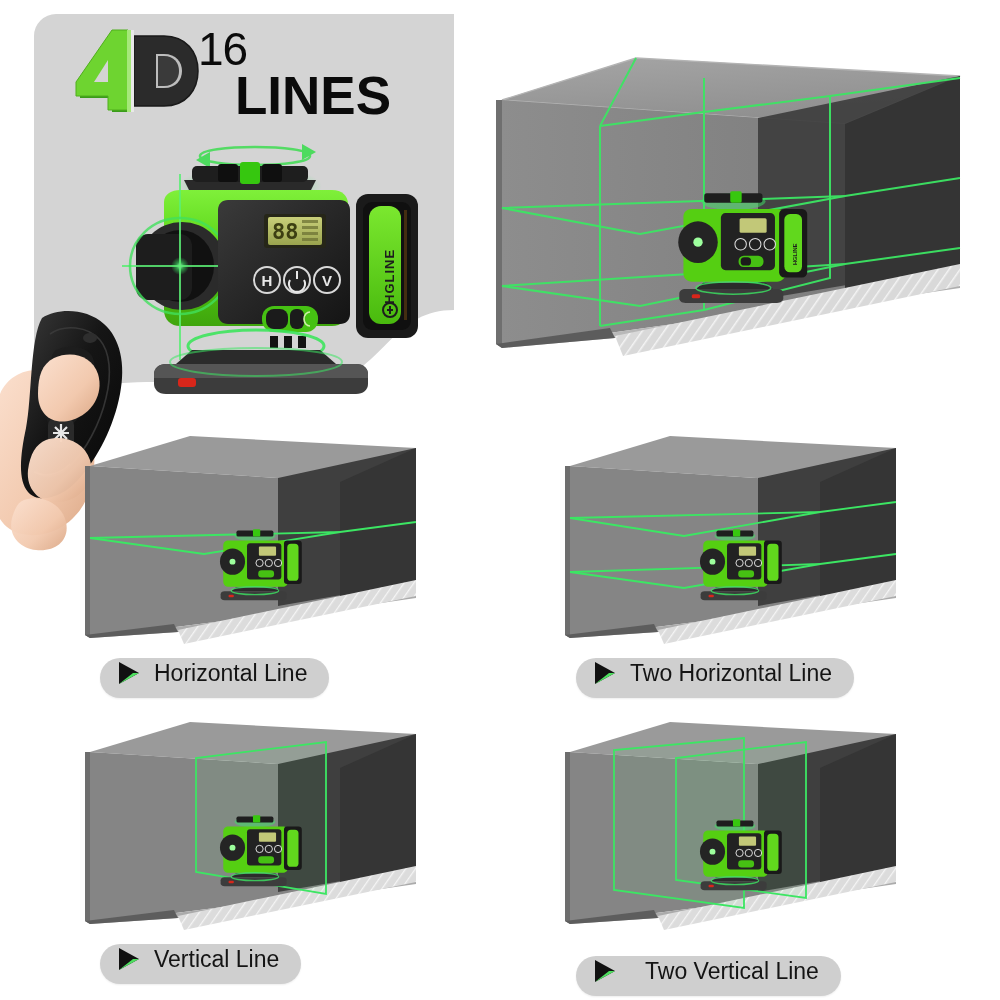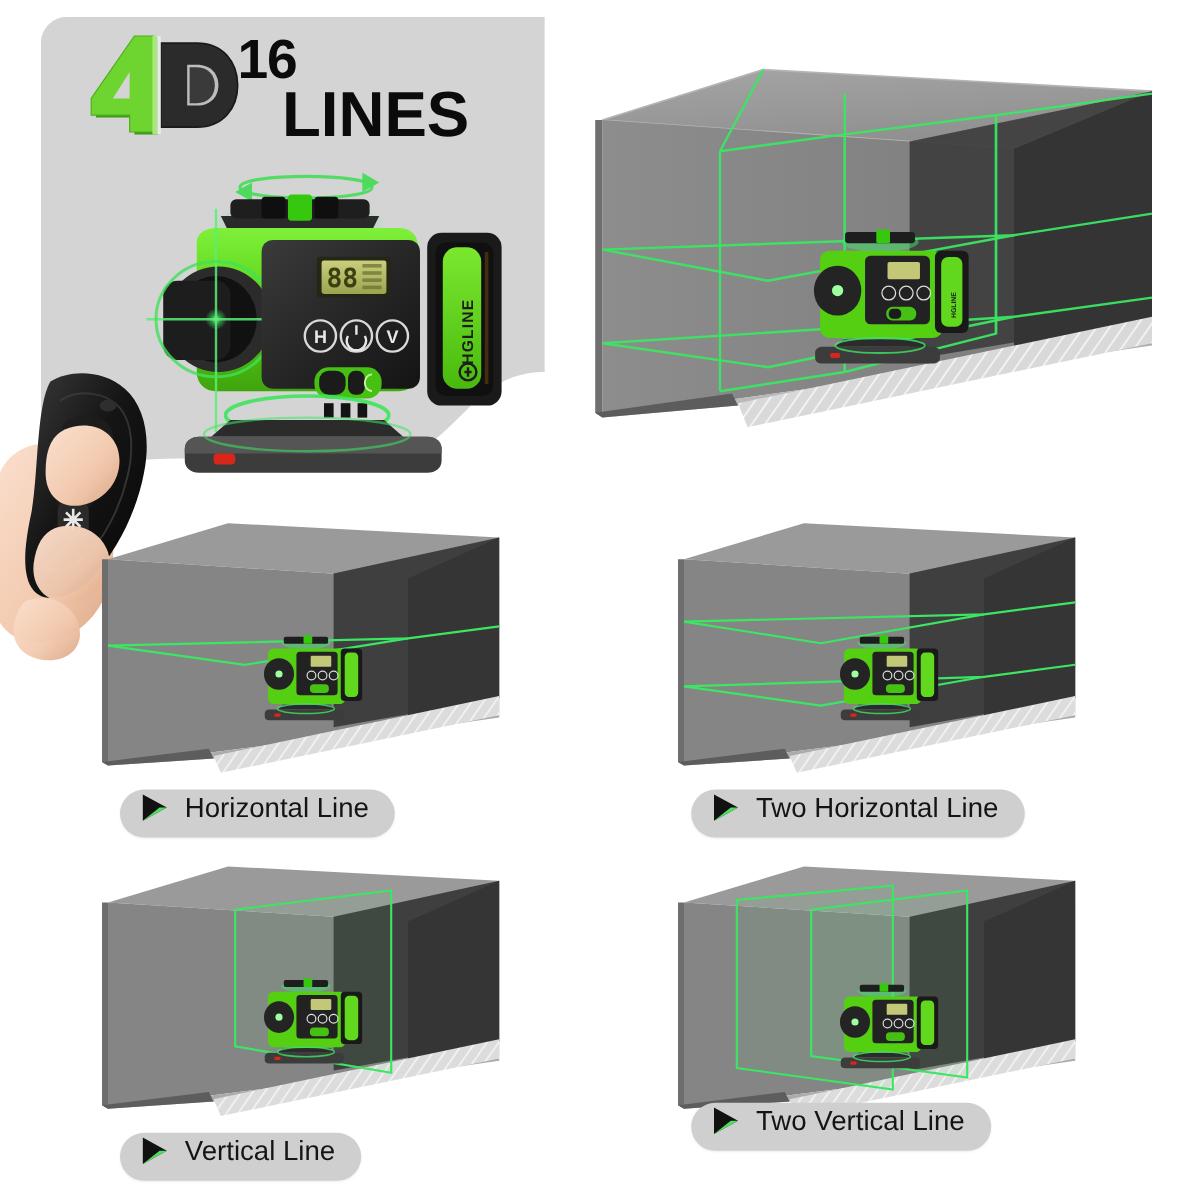--- a/index.html
+++ b/index.html
@@ -16,21 +16,21 @@
   #hero-panel {
     position:absolute; left:34px; top:14px; width:420px; height:400px;
   }
   #hero-bg { position:absolute; inset:0; }
 
   #logo-4d { position:absolute; left:38px; top:12px; width:130px; height:100px; }
   #headline {
     position:absolute; left:164px; top:14px; width:230px;
     color:#0b0b0b; line-height:0.93; letter-spacing:-1px;
   }
-  #headline .hl-count { display:block; font-size:46px; font-weight:bold; }
+  #headline .hl-count { display:block; font-size:46px; font-weight:normal; }
   #headline .hl-word  { display:block; font-size:53px; font-weight:bold; letter-spacing:0px;text-align:center; }
 
   #hero-device { position:absolute; left:88px; top:100px; width:310px; height:290px; }
   #hero-remote { position:absolute; left:-40px; top:280px; width:190px; height:260px; }
 
   
   .room-card { position:absolute; }
   #room-main  { left:440px; top:38px;  width:545px; height:335px; }
   #room-hl    { left:78px;  top:420px; width:385px; height:235px; }
   #room-hl2   { left:558px; top:420px; width:385px; height:235px; }
@@ -46,21 +46,21 @@
     box-shadow:0 1px 2px rgba(0,0,0,0.07);
   }
   .caption-pill .play-ico { width:26px; height:28px; margin-right:12px; flex:none; }
   .caption-pill .cap-text {
     font-size:23px; color:#141414; white-space:nowrap;
     font-family:"Liberation Sans", sans-serif; font-weight:400;
   }
   #cap-hl  { left:100px; top:658px; }
   #cap-hl2 { left:576px; top:658px; }
   #cap-vl  { left:100px; top:944px; }
-  #cap-vl2 { left:576px; top:919px; }
+  #cap-vl2 { left:576px; top:956px;gap:15px; }
 </style>
 </head>
 <body>
 
 <div class="stage">
 
   <div id="hero-panel">
 
     <svg id="hero-bg" viewBox="0 0 420 400" preserveAspectRatio="none">
       <defs>

